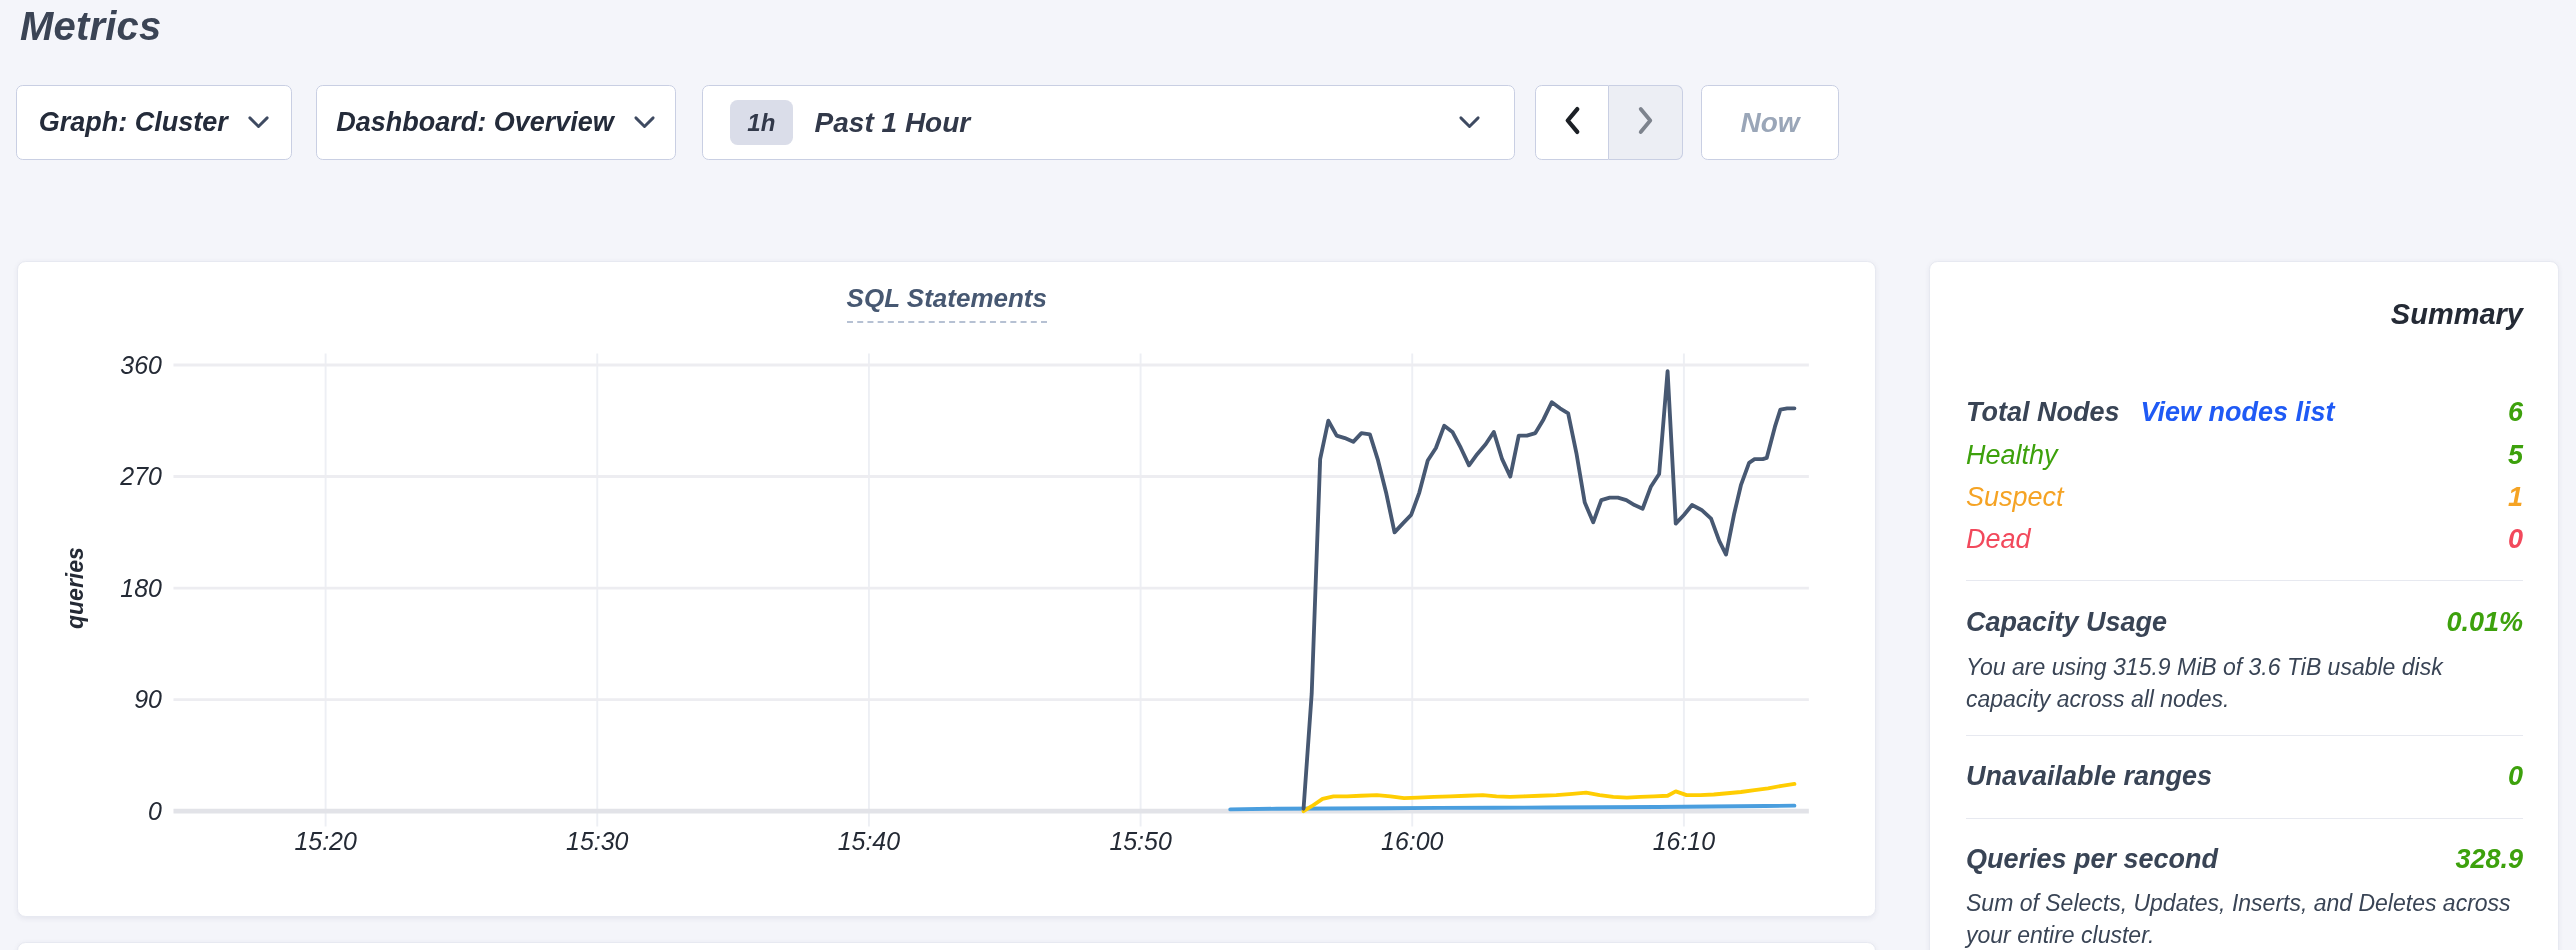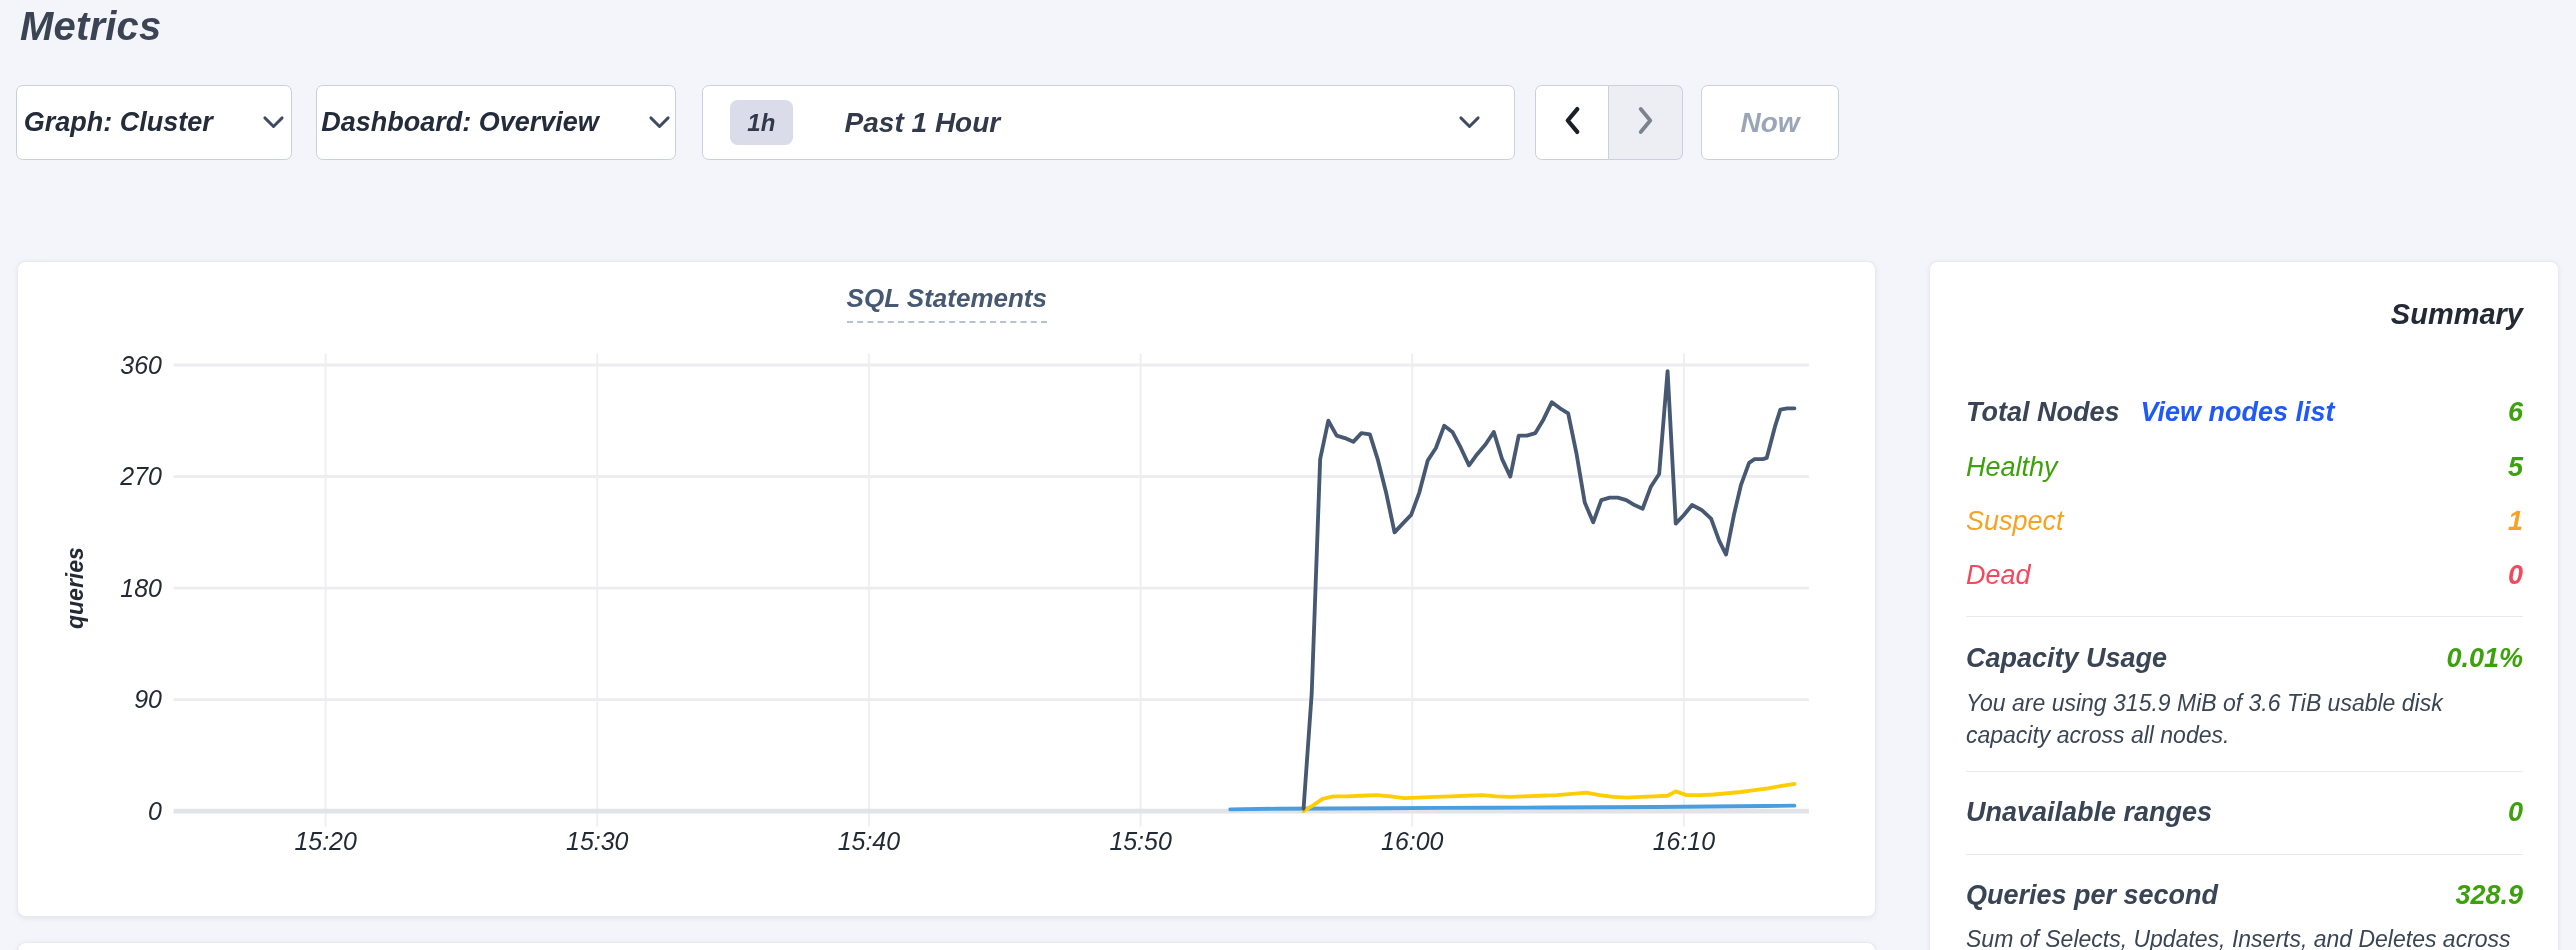--- a/index.html
+++ b/index.html
@@ -10,21 +10,21 @@
     background: #f4f5fa; overflow: hidden; font-style: italic;
   }
   .page-title {
     position: absolute; left: 20px; top: 3.8px;
     font-size: 40px; font-weight: 600; color: #3b4455; letter-spacing: 0.2px;
   }
   
   .ctl { position: absolute; top: 85px; height: 75px; background: #fff;
          border: 1.9px solid #c9cfe3; border-radius: 6.7px;
          display: flex; align-items: center; justify-content: center;
-         cursor: pointer; gap: 30px; }
+         cursor: pointer; }
   .dd-label { font-size: 27px; font-weight: 700; color: #242b3a; }
   .chev { margin-left: 19px; display: inline-flex; }
   #dd-graph { left: 16.3px; width: 276px; }
   #dd-dashboard { left: 316px; width: 360px; text-align: center; }
   #time-selector { left: 702px; width: 813px; justify-content: flex-start; }
   .time-badge {
     margin-left: 27px; background: #dadde9; border-radius: 7.7px;
     padding: 8.6px 17.3px; font-size: 24px; font-weight: 700; color: #32394a;
   }
   .time-label { margin-left: 22px; font-size: 28px; font-weight: 600; color: #32394a; }
@@ -52,21 +52,21 @@
   
   .chart-title-wrap { position: absolute; left: 0; right: 0; top: 21px; text-align: center; }
   .chart-title {
     display: inline-block; font-size: 26px; font-weight: 700; color: #475872;
     border-bottom: 2.9px dashed #b6c1d3; padding-bottom: 6.7px; cursor: help;
   }
   #chart-svg { position: absolute; left: 0; top: 0; }
   
   .summary-title { text-align: right; font-size: 29px; font-weight: 700; color: #242a35; }
   .sum-rows { margin-top: 60px; }
-  .sum-row { display: flex; align-items: center; height: 43px; font-size: 27px; margin-top: 12px; }
+  .sum-row { display: flex; align-items: center; height: 43px; font-size: 27px; }
   .sum-row.slim { height: 42px; }
   .sum-label { font-weight: 700; color: #394455; }
   .sum-link { margin-left: 21px; color: #1f5af5; font-weight: 600; cursor: pointer; }
   .sum-value { margin-left: auto; font-weight: 600; }
   .green { color: #3da10c; }
   .divider { border: none; border-top: 1.9px solid #e7e9f0; margin-top: 20px; }
   .sum-section { margin-top: 20px; }
   .sum-desc { margin-top: 6.7px; font-size: 23px; line-height: 32px; color: #394455; }
 </style>
 </head>

